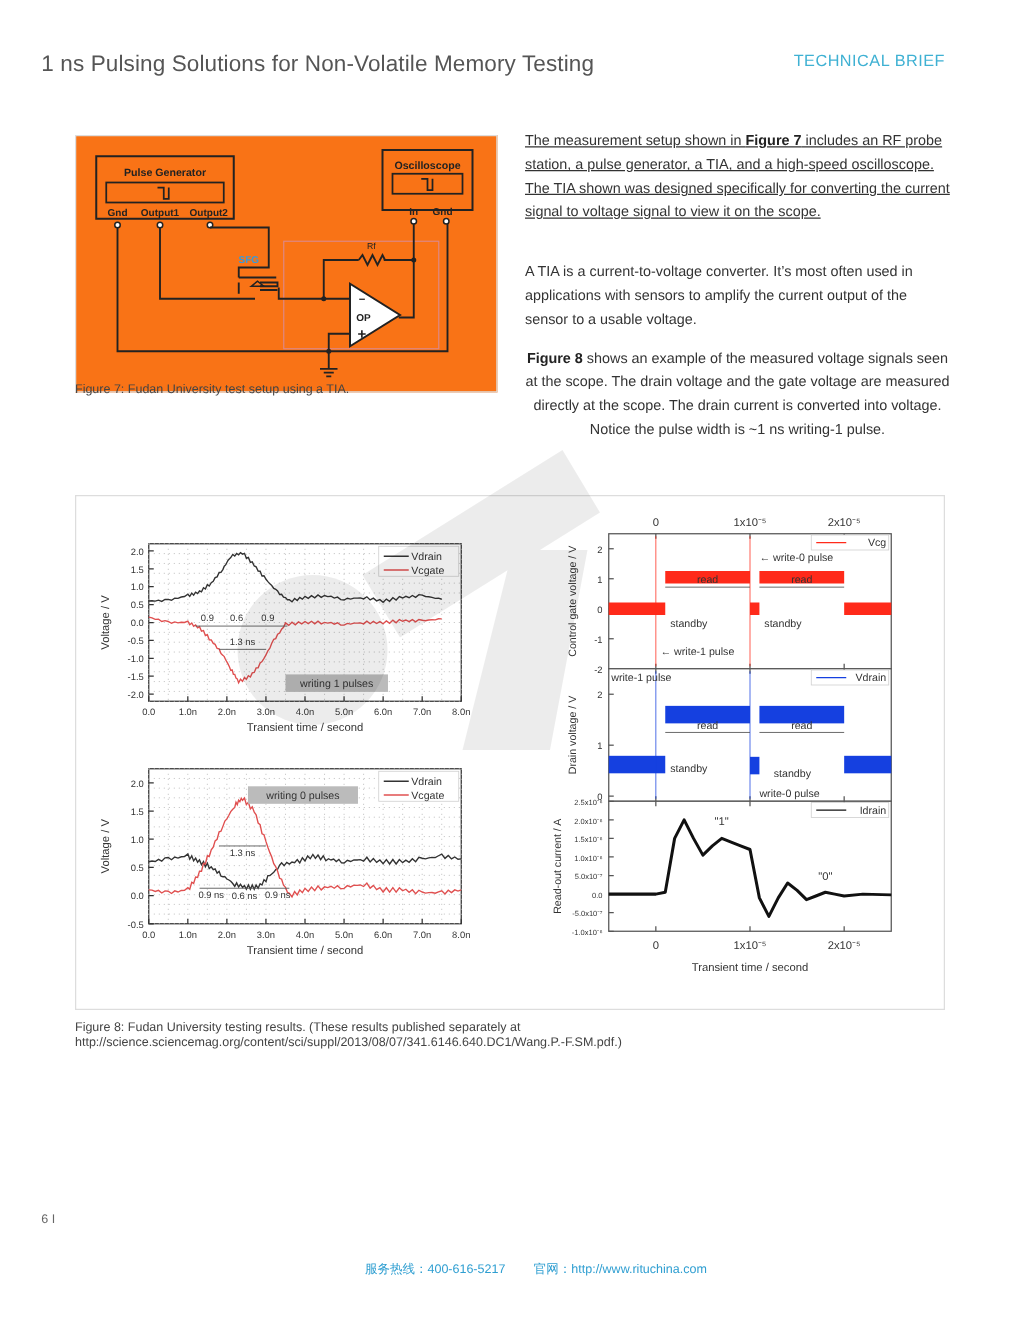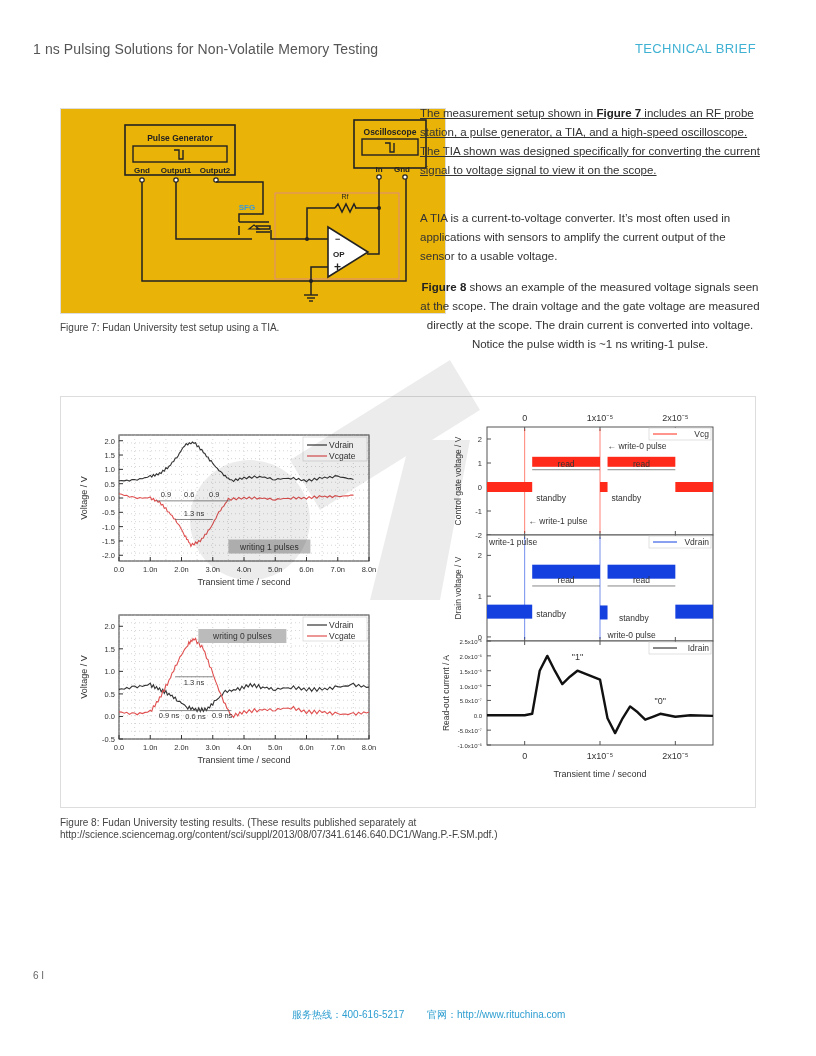--- a/index.html
+++ b/index.html
@@ -1,19 +1,19 @@
 <!DOCTYPE html>
 <html><head>
 <meta charset="utf-8">
 <style>
   html,body{margin:0;padding:0;background:#fff;}
   body{width:816px;height:1056px;position:relative;overflow:hidden;font-family:"Liberation Sans",sans-serif;color:#333;}
-  .hdr-title{position:absolute;left:33px;top:41px;font-size:14px;color:#555;letter-spacing:0.1px;}
+  .hdr-title{position:absolute;left:33px;top:41px;font-size:18px;color:#555;letter-spacing:0.1px;}
   .hdr-brief{position:absolute;right:60px;top:41px;font-size:13px;color:#3fb1d3;letter-spacing:0.4px;margin-left:20px;}
-  .fig7{position:absolute;left:60px;top:108px;width:336px;height:204px;border:1px solid #ddd;background:#eab308;padding-left:48px;}
+  .fig7{position:absolute;left:60px;top:108px;width:336px;height:204px;border:1px solid #ddd;background:#f97316;}
   .cap{position:absolute;font-size:10px;color:#444;}
   .para{position:absolute;left:420px;width:340px;font-size:11.5px;line-height:19px;color:#333;}
   .para b{font-weight:bold;color:#222;}
   .fig8{position:absolute;left:60px;top:396px;width:694px;height:410px;border:1px solid #ddd;background:#fff;}
   .footer-page{position:absolute;left:33px;top:970px;font-size:10px;color:#666;}
   .footer-contact{position:absolute;left:292px;top:1008px;font-size:10px;color:#2e9ed1;text-align:center;}
   .footer-contact span{margin-right:20px;}
   .watermark{position:absolute;left:150px;top:320px;width:520px;height:320px;pointer-events:none;opacity:0.07;}
   svg text{font-family:"Liberation Sans",sans-serif;}
 </style>
@@ -77,21 +77,21 @@
     <circle cx="270" cy="99" r="2" fill="#222"></circle>
     <circle cx="202" cy="172" r="2" fill="#222"></circle>
 
     <g stroke="#222" stroke-width="1.4">
       <line x1="195" y1="186" x2="209" y2="186"></line>
       <line x1="198" y1="189" x2="206" y2="189"></line>
       <line x1="200" y1="192" x2="204" y2="192"></line>
     </g>
   </svg>
 </div>
-<div class="cap" style="left:60px;top:322px;text-align:center;">Figure 7: Fudan University test setup using a TIA.</div>
+<div class="cap" style="left:60px;top:306px;text-align:center;">Figure 7: Fudan University test setup using a TIA.</div>
 
 <div class="para" style="top:104px;text-decoration:underline;"><span>The measurement setup shown in </span><b>Figure 7</b><span> includes an RF probe station, a pulse generator, a TIA, and a high-speed oscilloscope. The TIA shown was designed specifically for converting the current signal to voltage signal to view it on the scope.</span></div>
 <div class="para" style="top:209px;">A TIA is a current-to-voltage converter. It’s most often used in applications with sensors to amplify the current output of the sensor to a usable voltage.</div>
 <div class="para" style="top:278px;text-align:center;"><b>Figure 8</b><span> shows an example of the measured voltage signals seen at the scope. The drain voltage and the gate voltage are measured directly at the scope. The drain current is converted into voltage. Notice the pulse width is ~1 ns writing-1 pulse.</span></div>
 
 <div class="fig8">
   <svg id="fig8svg" width="694" height="410" viewBox="0 0 694 410">
       <rect x="58" y="38" width="250" height="126" fill="#fff" stroke="#333" stroke-width="1"></rect>
       <line x1="58" y1="38" x2="58" y2="164" stroke="#bbb" stroke-width="0.6" stroke-dasharray="1 3"></line>
       <line x1="73.625" y1="38" x2="73.625" y2="164" stroke="#bbb" stroke-width="0.6" stroke-dasharray="1 3"></line>

